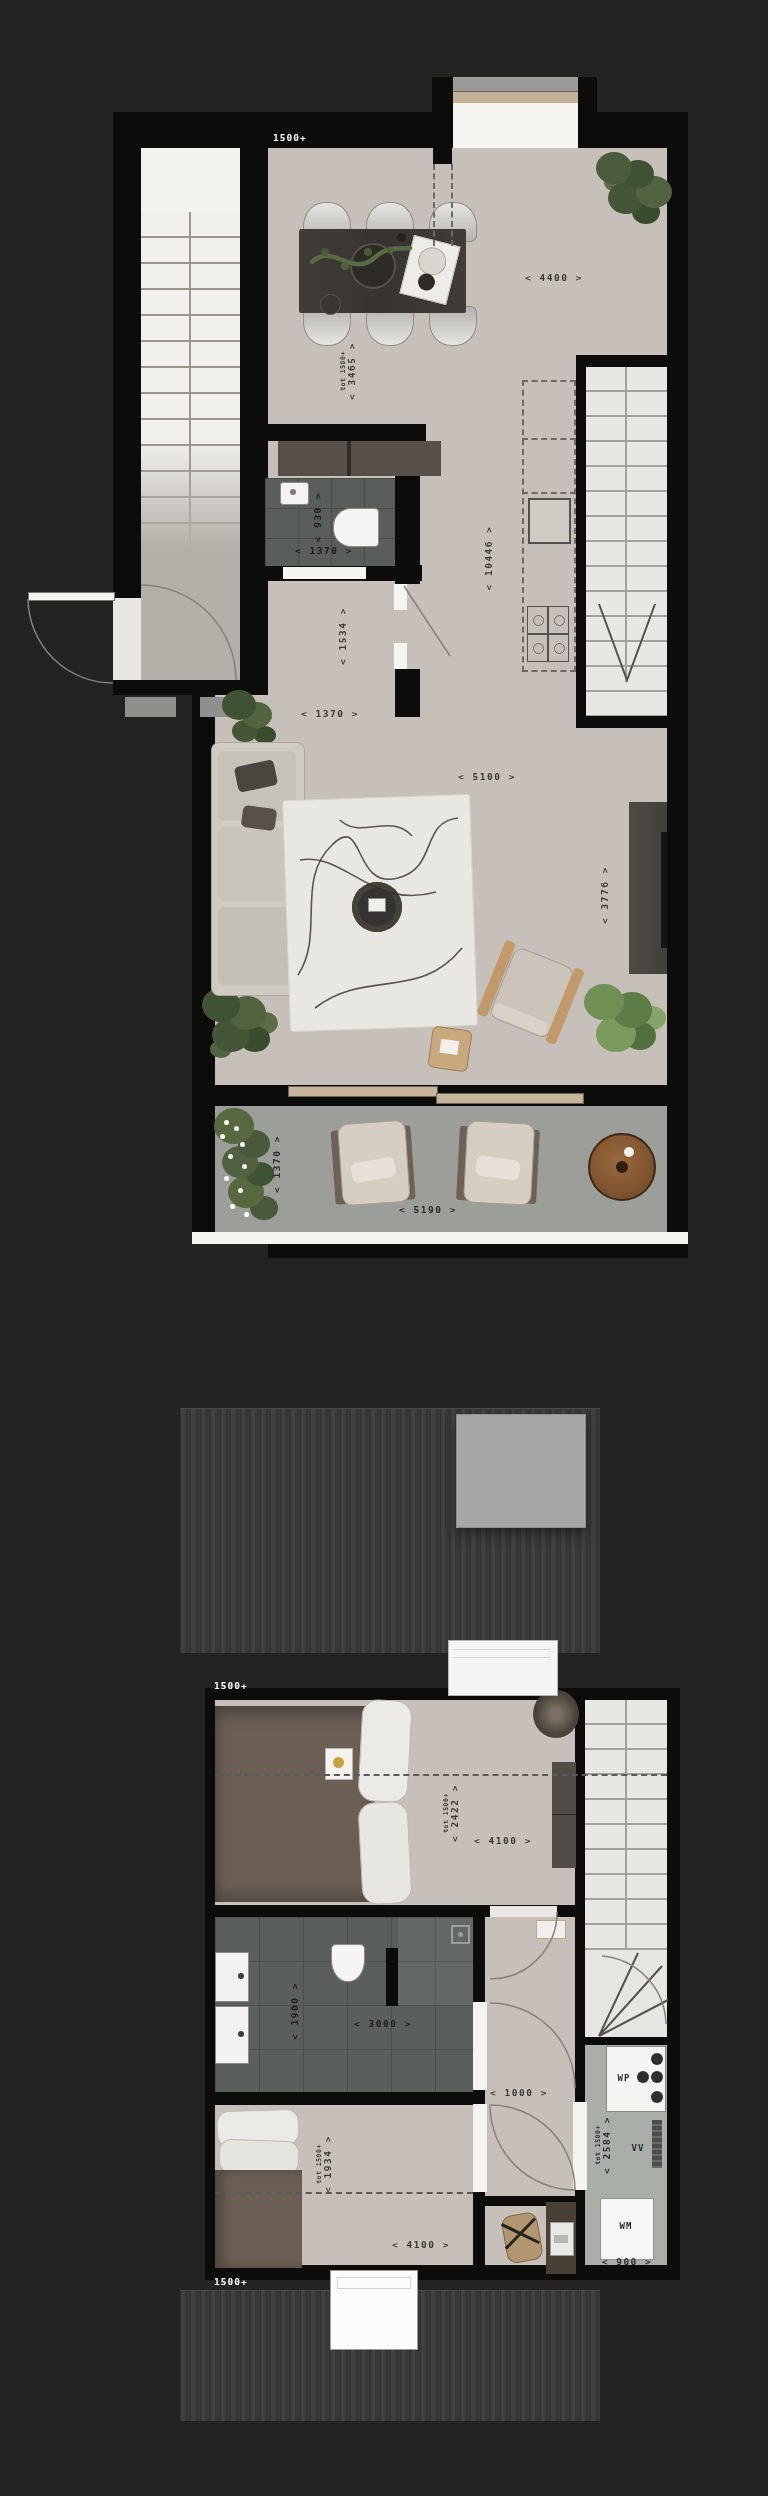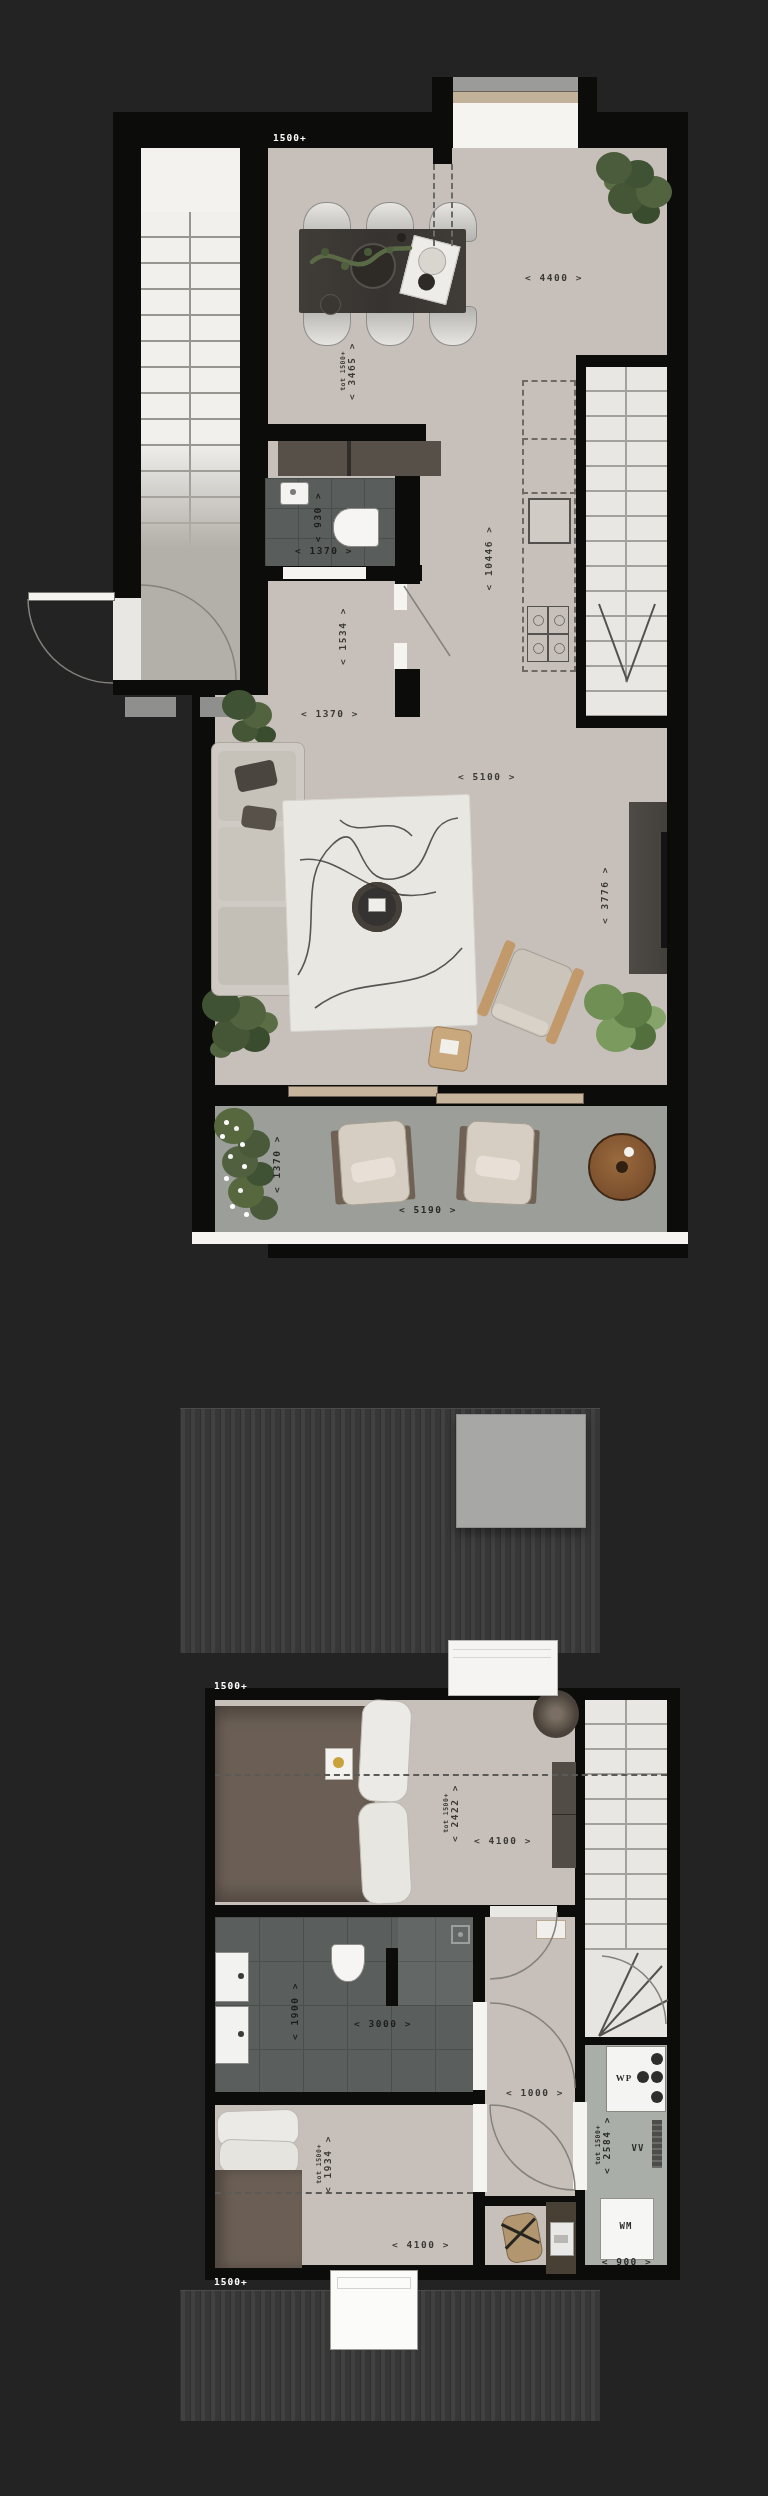--- a/index.html
+++ b/index.html
@@ -265,36 +265,36 @@
 
     <div class="abs" style="left:606px;top:2046px;width:58px;height:64px;background:#f4f4f2;border:1px solid #88867f;">
       <div class="circ" style="left:44px;top:6px;width:12px;height:12px;background:#2e2e2c;"></div>
       <div class="circ" style="left:30px;top:24px;width:12px;height:12px;background:#2e2e2c;"></div>
       <div class="circ" style="left:44px;top:24px;width:12px;height:12px;background:#2e2e2c;"></div>
       <div class="circ" style="left:44px;top:44px;width:12px;height:12px;background:#2e2e2c;"></div>
     </div>
     <div class="abs" style="left:652px;top:2120px;width:10px;height:48px;background:repeating-linear-gradient(to bottom,#4c4c4a 0 4px,#6a6a66 4px 6px);"></div>
     <div class="abs" style="left:600px;top:2198px;width:52px;height:60px;background:#f6f6f4;border:1px solid #94928e;"></div>
 
-    <div class="eq" style="left:624px;top:2078px;font-family:Liberation Serif, serif;">WP</div>
+    <div class="eq" style="left:624px;top:2078px;">WP</div>
     <div class="eq" style="left:638px;top:2148px;">VV</div>
     <div class="eq" style="left:626px;top:2226px;">WM</div>
 
     <div class="roof" style="left:180px;top:2290px;width:420px;height:130px;"></div>
     <div class="abs" style="left:330px;top:2270px;width:86px;height:78px;background:#fbfbfa;border:1px solid #9e9c98;z-index:6;">
       <div class="abs" style="left:6px;top:6px;width:72px;height:10px;border:1px solid #d5d3cf;"></div>
     </div>
 
     <div class="lvl" style="left:214px;top:1680px;">1500+</div>
     <div class="lvl" style="left:214px;top:2276px;">1500+</div>
     <div class="dim v" style="left:452px;top:1813px;"><span class="sub">tot 1500+</span><span>&lt; 2422 &gt;</span></div>
     <div class="dim" style="left:503px;top:1841px;">&lt; 4100 &gt;</div>
     <div class="dim v" style="left:295px;top:2011px;color:#1d1d1b;">&lt; 1900 &gt;</div>
     <div class="dim" style="left:383px;top:2024px;color:#1d1d1b;">&lt; 3000 &gt;</div>
-    <div class="dim" style="left:535px;top:2093px;">&lt; 1000 &gt;</div>
+    <div class="dim" style="left:519px;top:2093px;">&lt; 1000 &gt;</div>
     <div class="dim v" style="left:325px;top:2164px;"><span class="sub">tot 1500+</span><span>&lt; 1934 &gt;</span></div>
     <div class="dim" style="left:421px;top:2245px;">&lt; 4100 &gt;</div>
     <div class="dim v" style="left:604px;top:2145px;color:#2a2a28;"><span class="sub">tot 1500+</span><span>&lt; 2584 &gt;</span></div>
     <div class="dim" style="left:627px;top:2262px;color:#2a2a28;">&lt; 900 &gt;</div>
   </div>
 
   <svg class="overlay" width="768" height="2496" viewBox="0 0 768 2496">
     <path class="ln" d="M28,599 A85,85 0 0 0 113,683"></path>
     <path class="ln" d="M141,585 A95,95 0 0 1 236,680"></path>
     <path class="ln" d="M404,586 L450,656"></path>

